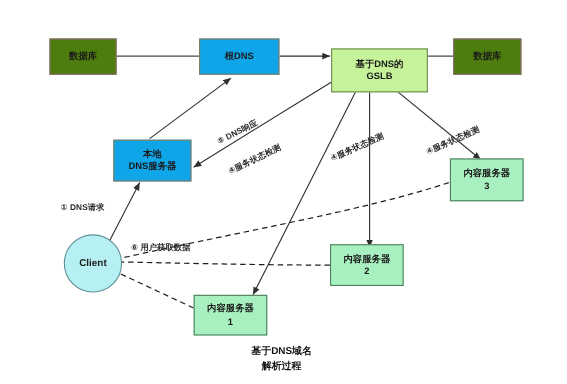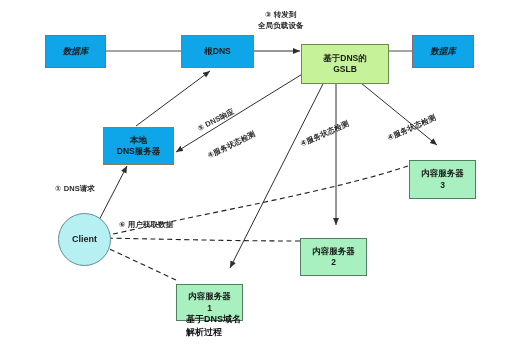--- a/index.html
+++ b/index.html
@@ -17,23 +17,23 @@
     display:flex;align-items:center;justify-content:center;
     text-align:center;
     font-size:8.5px;
     font-weight:bold;
     line-height:1.35;
     color:#1a1a1a;
     border:1px solid #6b6b6b;
     white-space:pre-line;
     z-index:3;
   }
-  .node.db{background:#0ea5e9;border-color:#8a6a6e;font-style:italic;}
+  .node.db{background:#4d7c0f;border-color:#8a6a6e;}
   .node.dns{background:#0ea5e9;border-color:#8a7a5e;}
-  .node.green{background:#a8f0bf;border-color:#4f7f5e;margin-top:16px;}
+  .node.green{background:#a8f0bf;border-color:#4f7f5e;}
   .node.gslb{background:#c6f29a;border-color:#6e8a4f;}
   .node.client{
     background:#b6f0f2;border:1px solid #5f8f95;
     border-radius:50%;
     font-size:9px;
   }
   .lbl{
     position:absolute;
     font-size:7.5px;
     font-weight:bold;
@@ -41,20 +41,21 @@
     line-height:1.45;
     white-space:pre-line;
     z-index:4;
     letter-spacing:0.1px;
   }
   .lbl.rot-a{transform:rotate(-27deg);transform-origin:left top;}
   .lbl.rot-b{transform:rotate(-26deg);transform-origin:left top;}
   .lbl.rot-c{transform:rotate(-24deg);transform-origin:left top;}
   .caption{
     position:absolute;
+    text-align:center;
     font-size:9px;
     font-weight:bold;
     color:#111;
     line-height:1.45;
     white-space:pre-line;
     z-index:4;
   }
 </style>
 </head>
 <body>
@@ -121,22 +122,20 @@
 
   <div class="node green" style="left:176px;top:268px;width:67px;height:37px;">内容服务器
 1</div>
 
   <div class="node green" style="left:300px;top:222px;width:67px;height:38px;">内容服务器
 2</div>
 
   <div class="node green" style="left:409px;top:144px;width:67px;height:39px;">内容服务器
 3</div>
 
-  <div class="lbl" style="left:258px;top:10px;text-align:center;">③ 转发到
-全局负载设备</div>
 
 
   <div class="lbl rot-a" style="left:196px;top:125px;">⑤ DNS响应</div>
 
   <div class="lbl" style="left:55px;top:184px;text-align:center;">① DNS请求</div>
 
   <div class="lbl" style="left:119px;top:220px;">⑥ 用户获取数据</div>
 
   <div class="lbl rot-b" style="left:206px;top:152px;">④服务状态检测</div>
 

